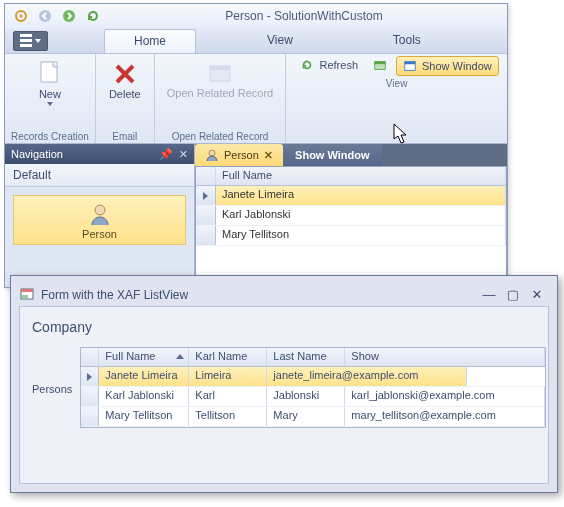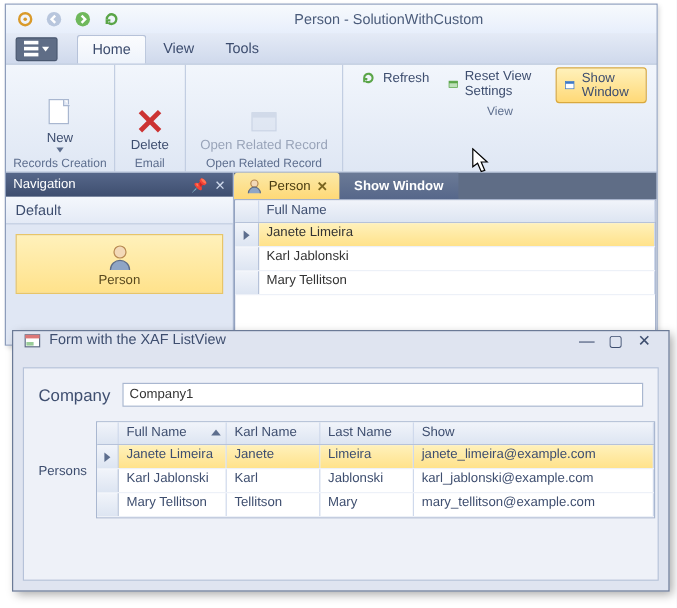--- a/index.html
+++ b/index.html
@@ -11,21 +11,21 @@
     background: #fff;
     width: 564px;
     height: 507px;
     position: relative;
     overflow: hidden;
   }
   
   .main-window {
     position: absolute;
     left: 4px; top: 3px;
-    width: 544px; height: 285px;
+    width: 504px; height: 285px;
     border: 1px solid #8d9dbb;
     background: #e0e7f4;
     box-shadow: 2px 2px 4px rgba(0,0,0,.15);
   }
   .titlebar {
     height: 24px;
     background: linear-gradient(#f7fafd,#e7eefb);
     display: flex; align-items: center;
     padding: 0 6px;
     gap: 4px;
@@ -56,41 +56,41 @@
     display:flex; align-items:center; gap:3px;
     font-size:11px;
   }
   .tristrip { width:12px; height:14px; background:
     linear-gradient(#fff,#fff) 0 0/12px 3px no-repeat,
     linear-gradient(#fff,#fff) 0 5px/12px 3px no-repeat,
     linear-gradient(#fff,#fff) 0 10px/12px 3px no-repeat; }
   .caret-down { width:0;height:0;border-left:3px solid transparent;border-right:3px solid transparent;border-top:4px solid #fff; }
   .vs-tabs { display:flex; margin-left:12px; gap:2px; align-self:flex-end; }
   .vs-tab {
-    padding:4px 12px 5px;
+    padding:4px 29px 5px;
     color:#3c4c6e;
-    border-top-left-radius:3px; border-top-right-radius:3px;
+    border-top-left-radius:3px; border-top-right-radius:3px;margin-left:40px;
   }
   .vs-tab.active {
     background:linear-gradient(#fbfcfe,#eef3fb);
     border:1px solid #b6c2d9; border-bottom:none;
   }
   
   .ribbon {
     height: 90px;
     background: linear-gradient(#f2f6fc,#dfe7f4);
     border-bottom:1px solid #a9b7d0;
     display:flex;
   }
   .rgroup {
     border-right:1px solid #c2cee2;
     display:flex; flex-direction:column; align-items:center;
     padding:2px 6px 0;
   }
-  .rgroup-body { flex:1; display:flex; align-items:flex-end; gap:4px; }
+  .rgroup-body { flex:1; display:flex; align-items:flex-start; gap:4px; }
   .rgroup-label { font-size:10px; color:#5d6e8e; padding:2px 0 1px; }
   .ritembtn {
     display:flex; flex-direction:column; align-items:center; justify-content:center;
     padding:2px 6px; border-radius:3px;
     min-width:46px;
   }
   .ritembtn span { font-size:11px; color:#3e4e6f; white-space:nowrap; }
   .ritembtn .caret-down { border-top-color:#5d6e8e; margin-top:2px; }
   .disabled span, .disabled svg { opacity:.45; }
   .rgroup-view { flex:1; padding:2px 8px; }
@@ -178,21 +178,21 @@
   
   .popup {
     position:absolute;
     left:10px; top:275px;
     width:548px; height:218px;
     border:1px solid #6b7a96;
     background:#dfe4f0;
     box-shadow:3px 3px 8px rgba(0,0,0,.35);
   }
   .ptitle {
-    height:26px; display:flex; align-items:flex-start; padding:0 8px;
+    height:26px; display:flex; align-items:flex-end; padding:0 8px;
     color:#3e4e6f;
   }
   .ptitle .sp { flex:1; }
   .pbtn { width:24px; text-align:center; font-size:13px; color:#3e4e6f; }
   .pbody {
     position:absolute; left:8px; right:8px; top:30px; bottom:8px;
     background:#eef1f8; border:1px solid #b6c2d9;
     padding:12px 12px;
   }
   .formrow { display:flex; align-items:center; gap:8px; margin-bottom:12px; }
@@ -311,21 +311,20 @@
               <path d="M4 8a4 4 0 1 1 1.2 2.8" fill="none" stroke="#5aa548" stroke-width="2"></path>
               <path d="M4 12v-3h3" fill="none" stroke="#5aa548" stroke-width="2"></path>
             </svg>
           <span>Refresh</span>
         </div>
         <div class="viewrow">
           <svg width="14" height="14" viewBox="0 0 16 16">
               <rect x="2" y="4" width="12" height="9" fill="#bde0b9" stroke="#5aa548"></rect>
               <rect x="2" y="4" width="12" height="3" fill="#5aa548"></rect>
             </svg>
-          <span>Reset View Settings</span>
         </div>
         <div class="viewrow highlight">
           <svg width="14" height="14" viewBox="0 0 16 16">
               <rect x="2" y="3" width="12" height="10" fill="#fff" stroke="#3d78c8"></rect>
               <rect x="2" y="3" width="12" height="3" fill="#3d78c8"></rect>
             </svg>
           <span>Show Window</span>
         </div>
       </div>
       <div class="rgroup-label" style="text-align:center">View</div>
@@ -401,38 +400,36 @@
       </svg>
     <span style="margin-left:6px">Form with the XAF ListView</span>
     <span class="sp"></span>
     <span class="pbtn">—</span>
     <span class="pbtn">▢</span>
     <span class="pbtn">✕</span>
   </div>
   <div class="pbody">
     <div class="formrow">
       <label>Company</label>
-      <input class="forminput" value="Company1" style="">
     </div>
     <div class="personsrow">
       <label>Persons</label>
       <div class="pgridwrap">
         <div class="pghdr">
           <div class="pgc csel"></div>
           <div class="pgc cw-full"><span>Full Name</span><span class="sortmark"></span></div>
           <div class="pgc cw-first">Karl Name</div>
           <div class="pgc cw-last">Last Name</div>
           <div class="pgc cw-email">Show</div>
         </div>
         <div class="pgrow selected">
           <div class="csel">
               <span class="rowcaret"></span>
             </div>
           <div class="pgc v cw-full">Janete Limeira</div>
-          <div class="pgc v cw-first">Janete</div>
           <div class="pgc v cw-last">Limeira</div>
           <div class="pgc v cw-email">janete_limeira@example.com</div>
         </div>
         <div class="pgrow">
           <div class="csel"></div>
           <div class="pgc v cw-full">Karl Jablonski</div>
           <div class="pgc v cw-first">Karl</div>
           <div class="pgc v cw-last">Jablonski</div>
           <div class="pgc v cw-email">karl_jablonski@example.com</div>
         </div>

